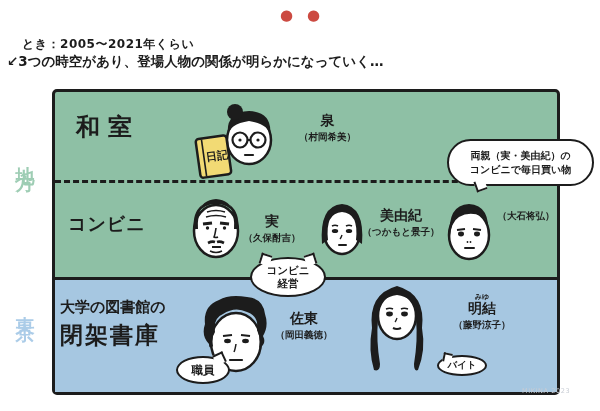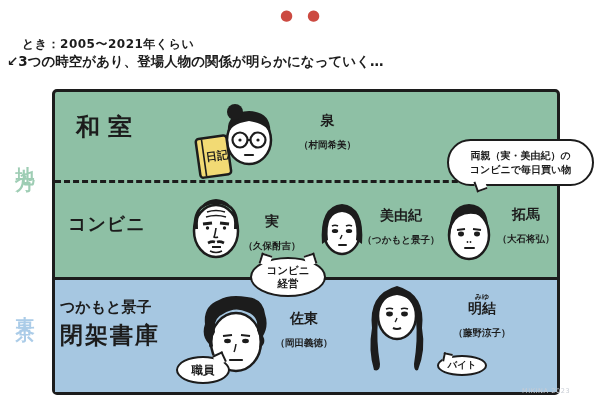--- a/index.html
+++ b/index.html
@@ -26,21 +26,21 @@
   .loc-washitsu{left:128px;top:111px;font-size:24px;letter-spacing:8px;}
   .loc-konbini{left:68px;top:212px;font-size:18px;letter-spacing:1px;}
   .loc-library{left:60px;top:298px;}
   .lib1{font-size:15px;font-weight:700;}
   .lib2{font-size:23px;font-weight:700;letter-spacing:2px;margin-top:3px;}
   
   .face{position:absolute;z-index:3;}
   .face svg{display:block;}
   .char-label{position:absolute;text-align:center;font-weight:700;z-index:3;}
   .char-name{font-size:14px;line-height:1.1;}
-  .char-actor{font-size:9.5px;margin-top:11px;white-space:nowrap;}
+  .char-actor{font-size:9.5px;margin-top:3px;white-space:nowrap;}
   .furigana{font-size:7px;line-height:1;}
   .f-izumi{left:219px;top:102px;}
   .f-diary{left:194px;top:134px;transform:rotate(-8deg);z-index:4;}
   .f-minoru{left:190px;top:195px;}
   .f-miyuki{left:318px;top:200px;}
   .f-takuma{left:444px;top:199px;}
   .f-sato{left:199px;top:292px;}
   .f-miyu{left:366px;top:280px;}
   .l-izumi{left:285px;top:113px;width:85px;}
   .l-minoru{left:232px;top:214px;width:80px;}
@@ -81,21 +81,21 @@
   <div class="region-label region-tokyo">東京</div>
 
   <div class="panel">
     <div class="sec-blue"></div>
     <div class="dashed-divider"></div>
   </div>
 
   <div class="loc loc-washitsu" style="left:76px;top:111px;">和室</div>
   <div class="loc loc-konbini">コンビニ</div>
   <div class="loc loc-library">
-    <div class="lib1">つかもと景子</div>
+    <div class="lib1">大学の図書館の</div>
     <div class="lib2">閉架書庫</div>
   </div>
 
   <div class="face f-diary">
     <svg width="40" height="46" viewBox="0 0 40 46">
       <rect x="4" y="3" width="31" height="39" rx="3" fill="#f2da74" stroke="#1c1c1c" stroke-width="2.5"></rect>
       <line x1="10" y1="4" x2="10" y2="41" stroke="#1c1c1c" stroke-width="1.6"></line>
       <text x="23" y="26" font-size="11" font-weight="bold" text-anchor="middle" fill="#1c1c1c">日記</text>
     </svg>
   </div>
@@ -194,21 +194,20 @@
   </div>
   <div class="char-label l-minoru">
     <div class="char-name">実</div>
     <div class="char-actor">（久保酎吉）</div>
   </div>
   <div class="char-label l-miyuki">
     <div class="char-name">美由紀</div>
     <div class="char-actor">（つかもと景子）</div>
   </div>
   <div class="char-label l-takuma">
-    <div class="char-name">拓馬</div>
     <div class="char-actor">（大石将弘）</div>
   </div>
   <div class="char-label l-sato">
     <div class="char-name">佐東</div>
     <div class="char-actor">（岡田義徳）</div>
   </div>
   <div class="char-label l-miyu">
     <div class="furigana">みゆ</div>
     <div class="char-name">明結</div>
     <div class="char-actor">（藤野涼子）</div>

